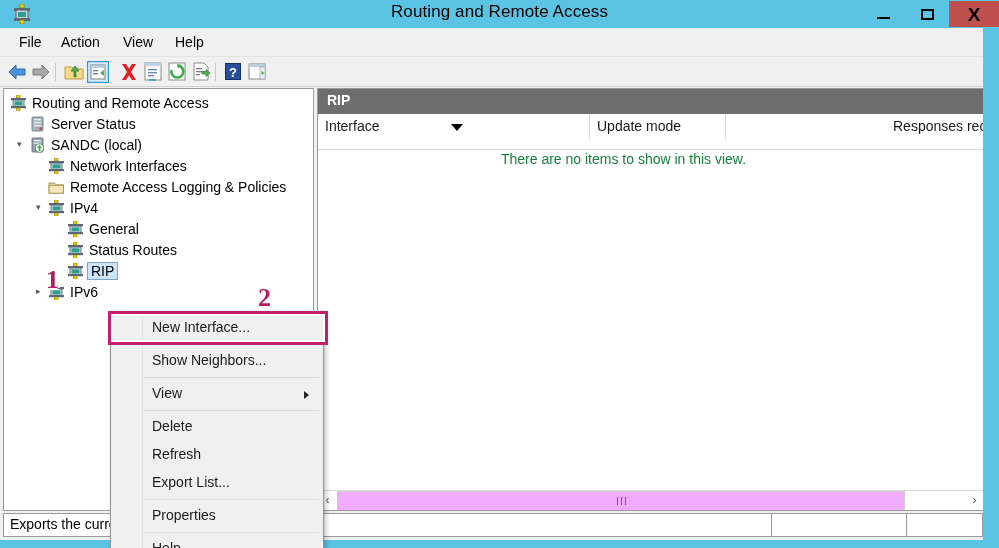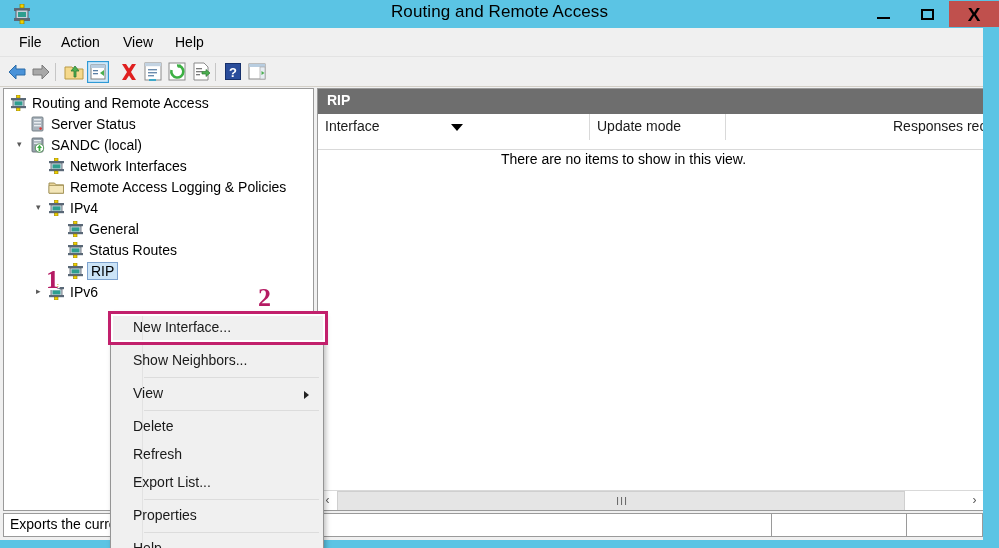--- a/index.html
+++ b/index.html
@@ -200,21 +200,21 @@
     border-right: 6px solid transparent;
     border-top: 7px solid #000;
   }
   #empty-msg {
     position: absolute;
     left: 0; top: 62px;
     width: 666px;
     text-align: center;
     padding-right: 55px;
     font-size: 14px;
-    color: #000000;
+    color: #15803d;
   }
 
   
   #hscroll {
     position: absolute;
     left: 0; bottom: 0;
     width: 666px; height: 20px;
     background: #ffffff;
     border-top: 1px solid #d9d9d9;
   }
@@ -228,21 +228,21 @@
     text-align: center;
     line-height: 19px;
     cursor: default;
   }
   #sb-left { left: 0; }
   #sb-right { right: 0; }
   #sb-thumb {
     position: absolute;
     left: 19px; top: 0;
     width: 568px; height: 26px;
-    background: #e5e5e5;
+    background: #f0abfc;
     border: 1px solid #cfcfcf;
     cursor: default;
   }
   #sb-grip {
     position: absolute;
     left: 50%; top: 4px;
     margin-left: -5px;
     font-size: 11px;
     color: #6a6a6a;
     letter-spacing: 1px;
@@ -284,21 +284,21 @@
   #ctx-gutter {
     position: absolute;
     left: 0; top: 0;
     width: 32px; height: 100%;
     background: #f0f0f0;
     border-right: 1px solid #e2e2e2;
   }
   .ctxitem {
     position: relative;
     height: 28px;
-    padding: 5px 0 0 22px;
+    padding: 5px 0 0 41px;
     font-size: 14px;
     color: #1a1a1a;
     cursor: default;
     z-index: 2;
   }
   .ctxsep {
     position: relative;
     height: 1px;
     margin: 2px 4px 2px 33px;
     background: #dcdcdc;

